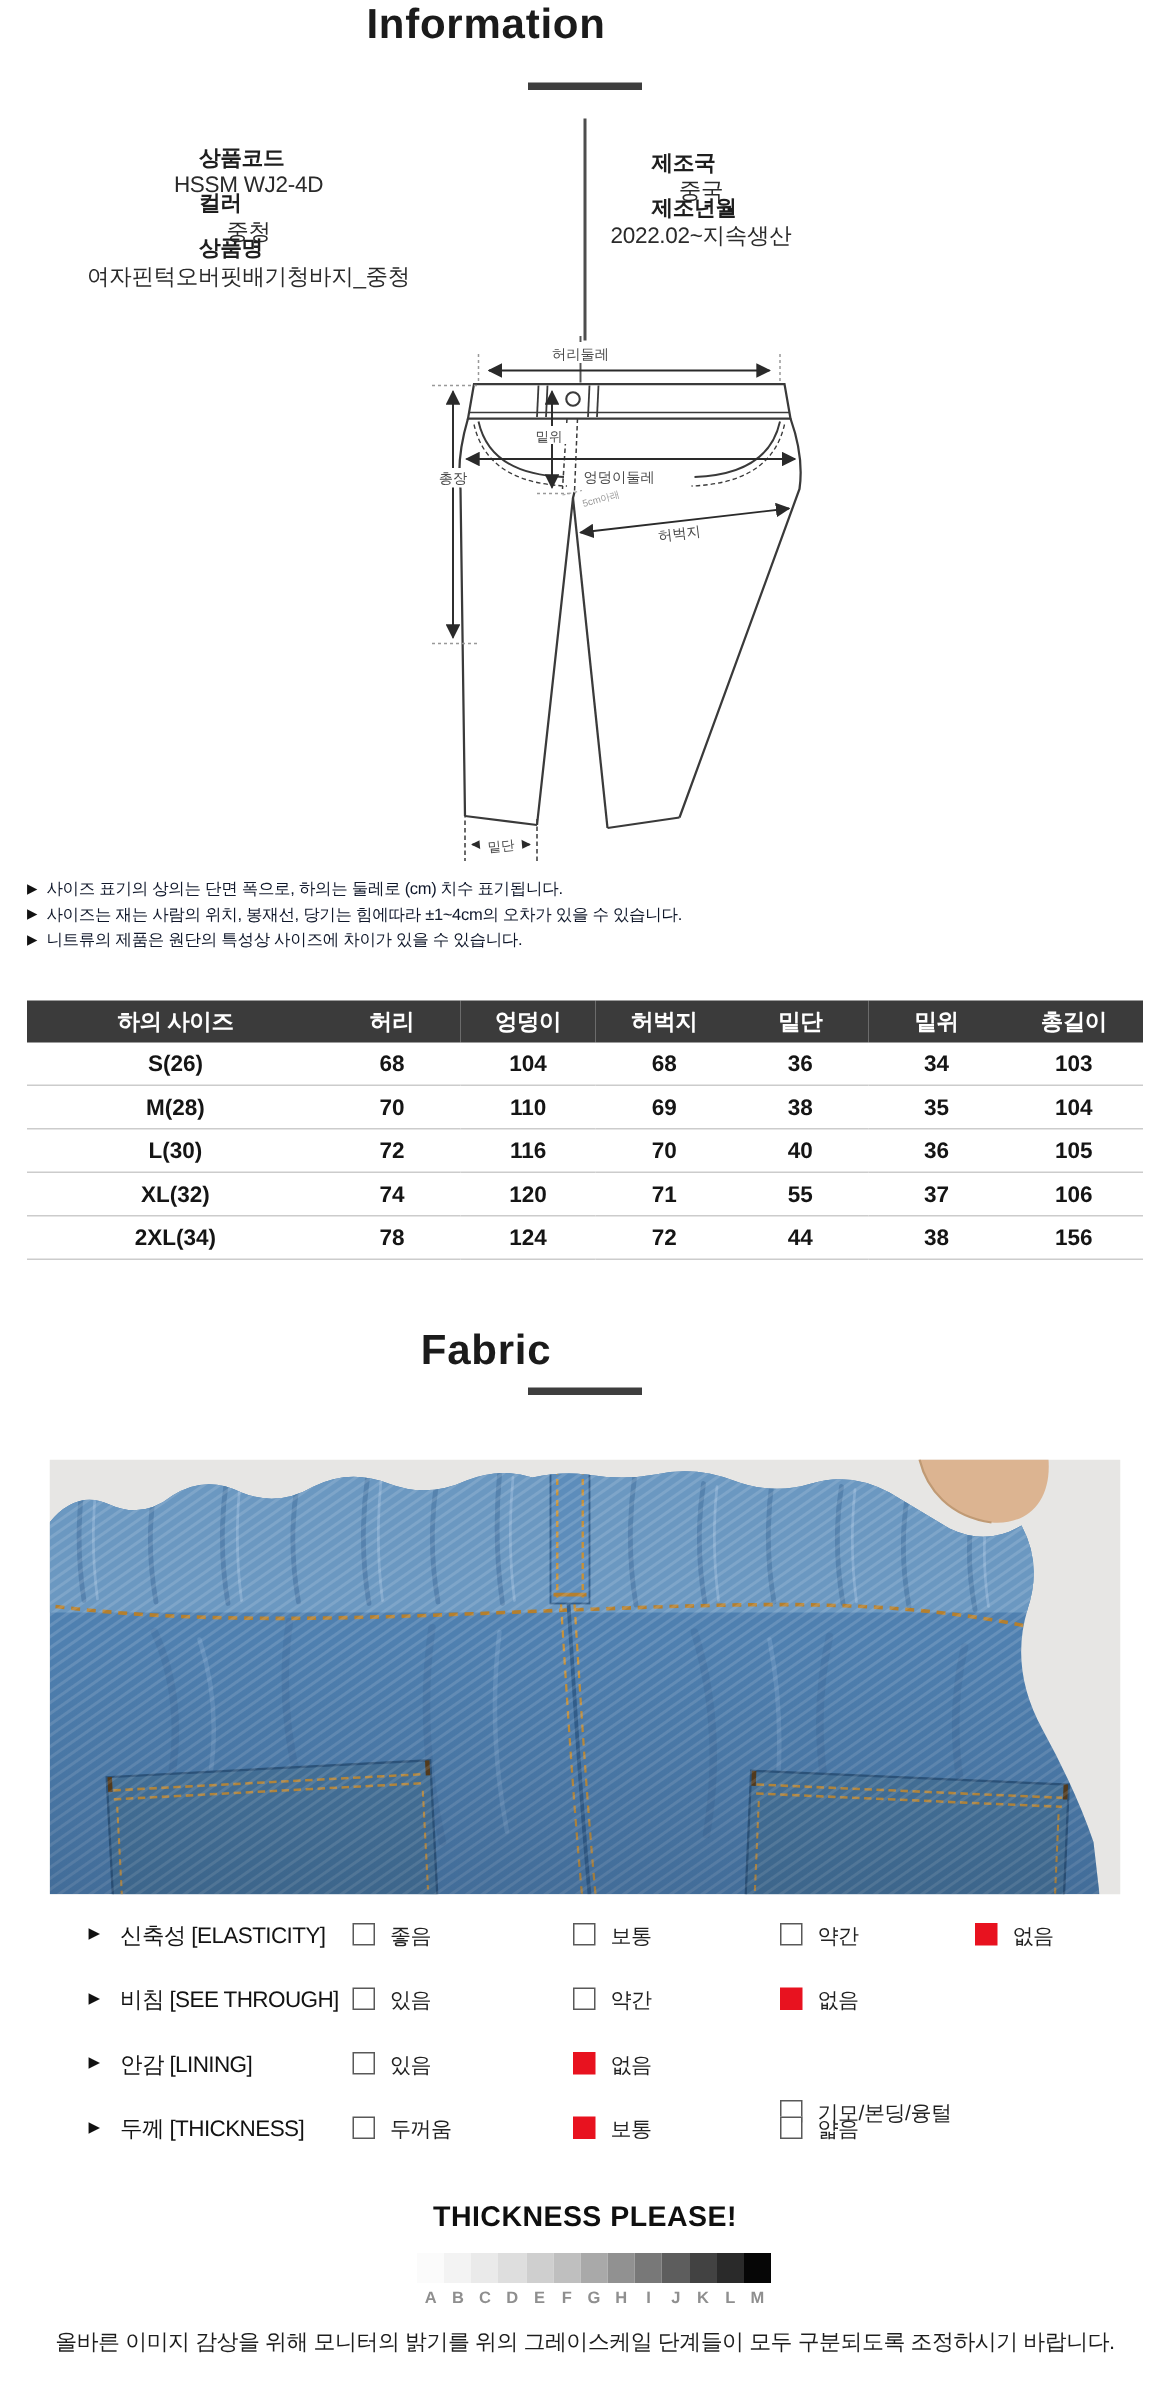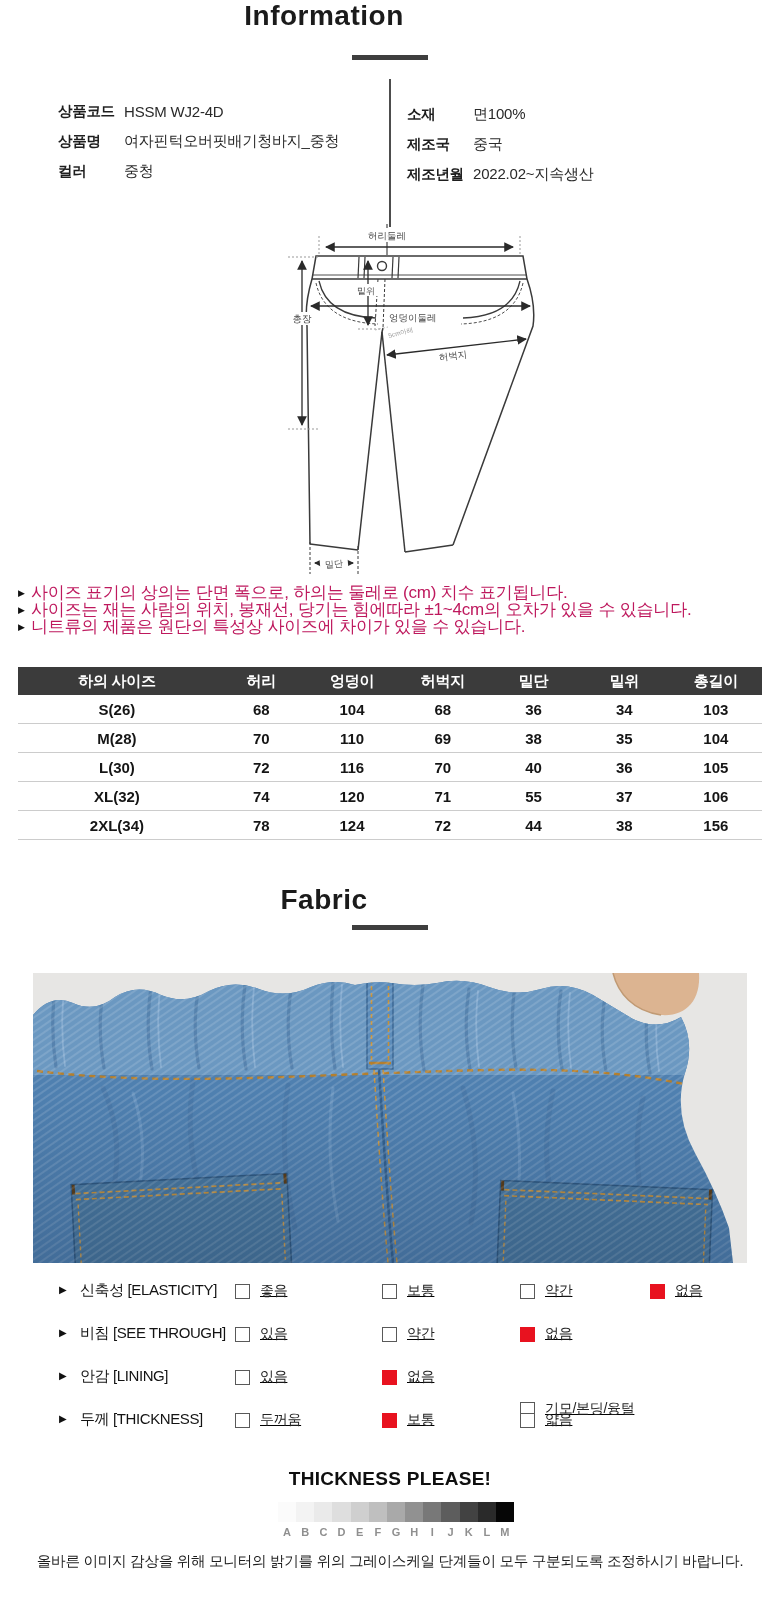--- a/index.html
+++ b/index.html
@@ -5,37 +5,37 @@
   html,body{margin:0;padding:0;background:#fff;}
   #page{position:relative;width:780px;height:1601px;background:#ffffff;
         font-family:"Liberation Sans","DejaVu Sans",sans-serif;overflow:hidden;}
   .sec-title{position:absolute;left:0;width:648px;text-align:center;
              font-size:28px;font-weight:700;color:#1b1b1b;letter-spacing:.5px;}
   .title-rule{position:absolute;left:352px;width:76px;height:5px;background:#3e3e3e;}
   #info-divider{position:absolute;left:389px;top:79px;width:2px;height:148px;background:#4d4d4d;}
   .info-col{position:absolute;}
   #info-left{left:58px;top:96px;}
   #info-right{left:407px;top:99px;}
-  .info-row{display:flex;height:30px;align-items:center;}
+  .info-row{display:flex;height:30px;align-items:center;flex-direction:column;}
   .info-label{font-weight:700;font-size:14.5px;color:#1e1e1e;width:66px;flex:none;letter-spacing:-0.3px;}
   .info-value{font-size:15px;color:#2a2a2a;white-space:nowrap;letter-spacing:-0.2px;}
   #diagram{position:absolute;left:262px;top:224px;}
   #photo{position:absolute;left:33px;top:973px;}
   #notes{position:absolute;left:18px;top:584px;}
   .note-line{height:17px;display:flex;align-items:center;}
   .note-marker{font-size:9px;margin-right:6px;color:#111;}
-  .note-text{font-size:17px;color:#be185d;letter-spacing:-0.2px;}
+  .note-text{font-size:11px;color:#0f172a;letter-spacing:-0.2px;}
   #size-table{position:absolute;left:18px;top:667px;width:744px;border-collapse:collapse;table-layout:fixed;}
   #size-table th{background:#3b3b3b;color:#ffffff;font-size:15px;font-weight:700;height:28px;padding:0;letter-spacing:-0.3px;}
   #size-table td{height:28px;text-align:center;font-size:15px;font-weight:700;color:#151515;
                  border-bottom:1px solid #cccccc;padding:0;}
   .fab-row{position:absolute;left:0;width:780px;height:22px;}
   .fab-marker{position:absolute;left:59px;top:4px;font-size:10px;color:#111;}
   .fab-label{position:absolute;left:80px;top:1px;font-size:15px;font-weight:400;color:#131313;letter-spacing:-0.4px;white-space:nowrap;}
-  .fab-opt{position:absolute;top:2px;display:flex;align-items:center;text-decoration:underline;}
+  .fab-opt{position:absolute;top:2px;display:flex;}
   .fab-box{width:13px;height:13px;border:1.5px solid #595959;background:#fff;flex:none;}
   .fab-box.checked{border:none;width:15px;height:15px;}
   .fab-opt-label{font-size:14px;color:#222;margin-left:10px;white-space:nowrap;letter-spacing:-0.3px;}
   #attn-title{position:absolute;top:1468px;left:0;width:780px;text-align:center;
               font-size:19px;font-weight:700;color:#0f0f0f;letter-spacing:.3px;}
   #gs-bar{position:absolute;left:278px;top:1502px;width:236px;height:20px;display:flex;}
   .gs-cell{flex:1;}
   #gs-letters{position:absolute;left:278px;top:1526px;width:236px;display:flex;}
   .gs-letter{flex:1;text-align:center;font-size:11px;font-weight:700;color:#8f8f8f;}
   #footer-note{position:absolute;top:1552px;left:0;width:780px;text-align:center;
@@ -49,33 +49,29 @@
 
   <div class="sec-title" id="info-title">Information</div>
   <div class="title-rule" style="top:55px"></div>
   <div id="info-divider"></div>
   <div class="info-col" id="info-left">
       <div class="info-row">
         <span class="info-label">상품코드</span>
         <span class="info-value">HSSM WJ2-4D</span>
       </div>
       <div class="info-row">
+        <span class="info-label">컬러</span>
+        <span class="info-value">중청</span>
+      </div>
+      <div class="info-row">
         <span class="info-label">상품명</span>
         <span class="info-value">여자핀턱오버핏배기청바지_중청</span>
       </div>
-      <div class="info-row">
-        <span class="info-label">컬러</span>
-        <span class="info-value">중청</span>
-      </div>
     </div>
   <div class="info-col" id="info-right">
-      <div class="info-row">
-        <span class="info-label">소재</span>
-        <span class="info-value">면100%</span>
-      </div>
       <div class="info-row">
         <span class="info-label">제조국</span>
         <span class="info-value">중국</span>
       </div>
       <div class="info-row">
         <span class="info-label">제조년월</span>
         <span class="info-value">2022.02~지속생산</span>
       </div>
     </div>
 

